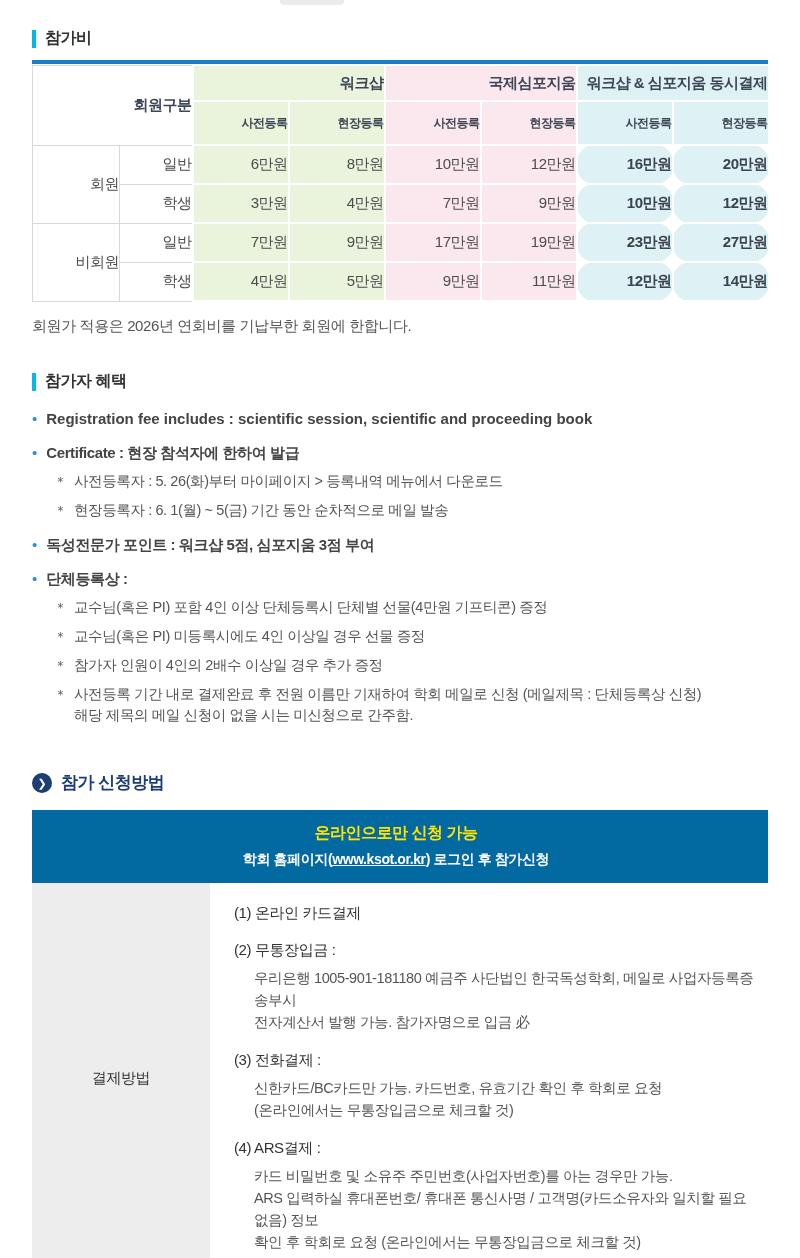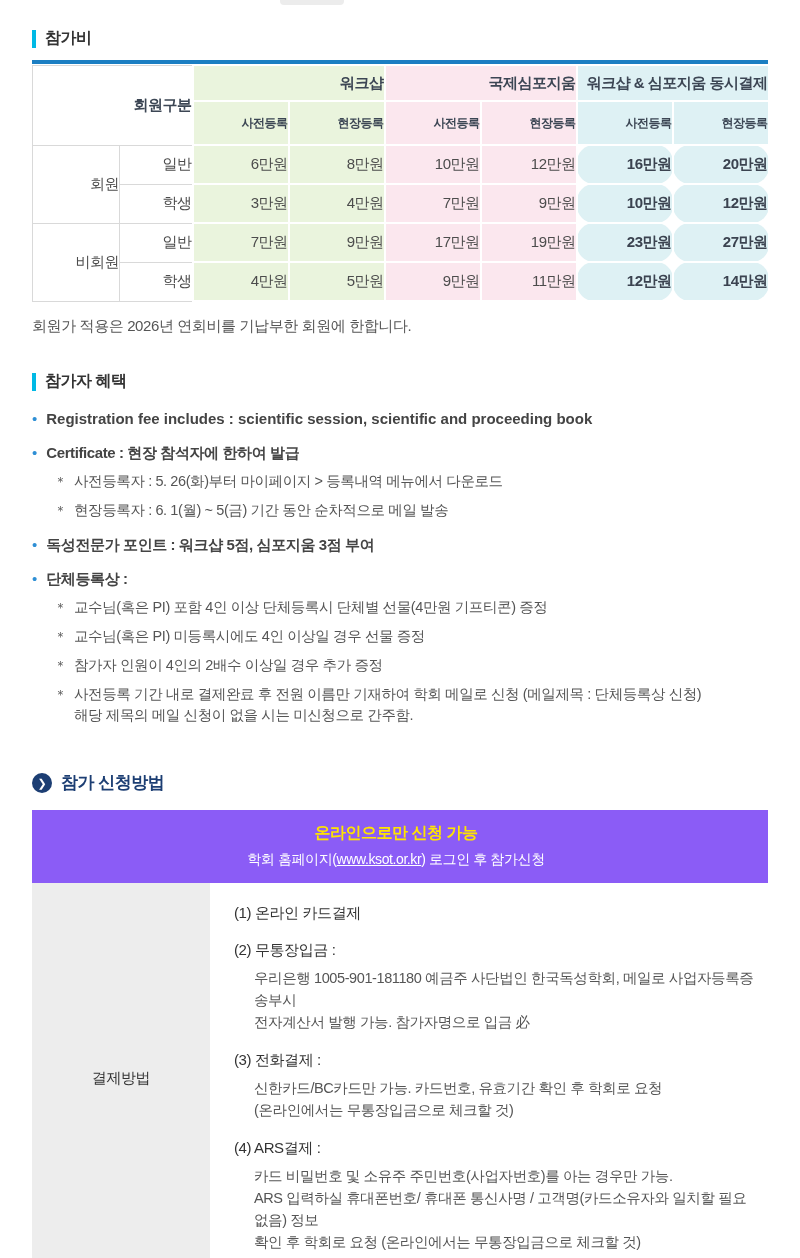--- a/index.html
+++ b/index.html
@@ -52,23 +52,23 @@
   
   .apply { margin-top: 45px; }
   .apply-head { display: flex; align-items: center; gap: 9px; }
   .chev-circle {
     width: 20px; height: 20px; border-radius: 50%; background: #1c3e73;
     color: #fff; font-size: 11px; line-height: 20px; text-align: center; font-weight: bold;
     flex: 0 0 auto;
   }
   .apply-title { font-size: 17px; font-weight: bold; color: #1c3e73; letter-spacing: -0.5px; }
 
-  .banner { margin-top: 16px; background: #8b5cf6; text-align: center; padding: 13px 8px 14px 0; }
+  .banner { margin-top: 16px; background: #0369a1; text-align: center; padding: 13px 8px 14px 0; }
   .banner-headline { color: #ffe400; font-size: 16px; font-weight: bold; letter-spacing: -0.5px; }
-  .banner-sub { margin-top: 7px; color: #ffffff; font-size: 14px; letter-spacing: -0.4px; }
+  .banner-sub { margin-top: 7px; color: #ffffff; font-size: 14px; letter-spacing: -0.4px; font-weight: bold; }
   .banner-link { color: #ffffff; text-decoration: underline; }
 
   
   .method-table { border-bottom: 3px solid #c9c9c9; }
   .m-row { display: flex; align-items: stretch; }
   .m-label {
     flex: 0 0 178px; background: #ededed; display: flex; align-items: center; justify-content: center;
     font-size: 15px; color: #333; letter-spacing: -0.4px;
   }
   .m-content { flex: 1; background: #fff; padding: 19px 10px 20px 24px; }

